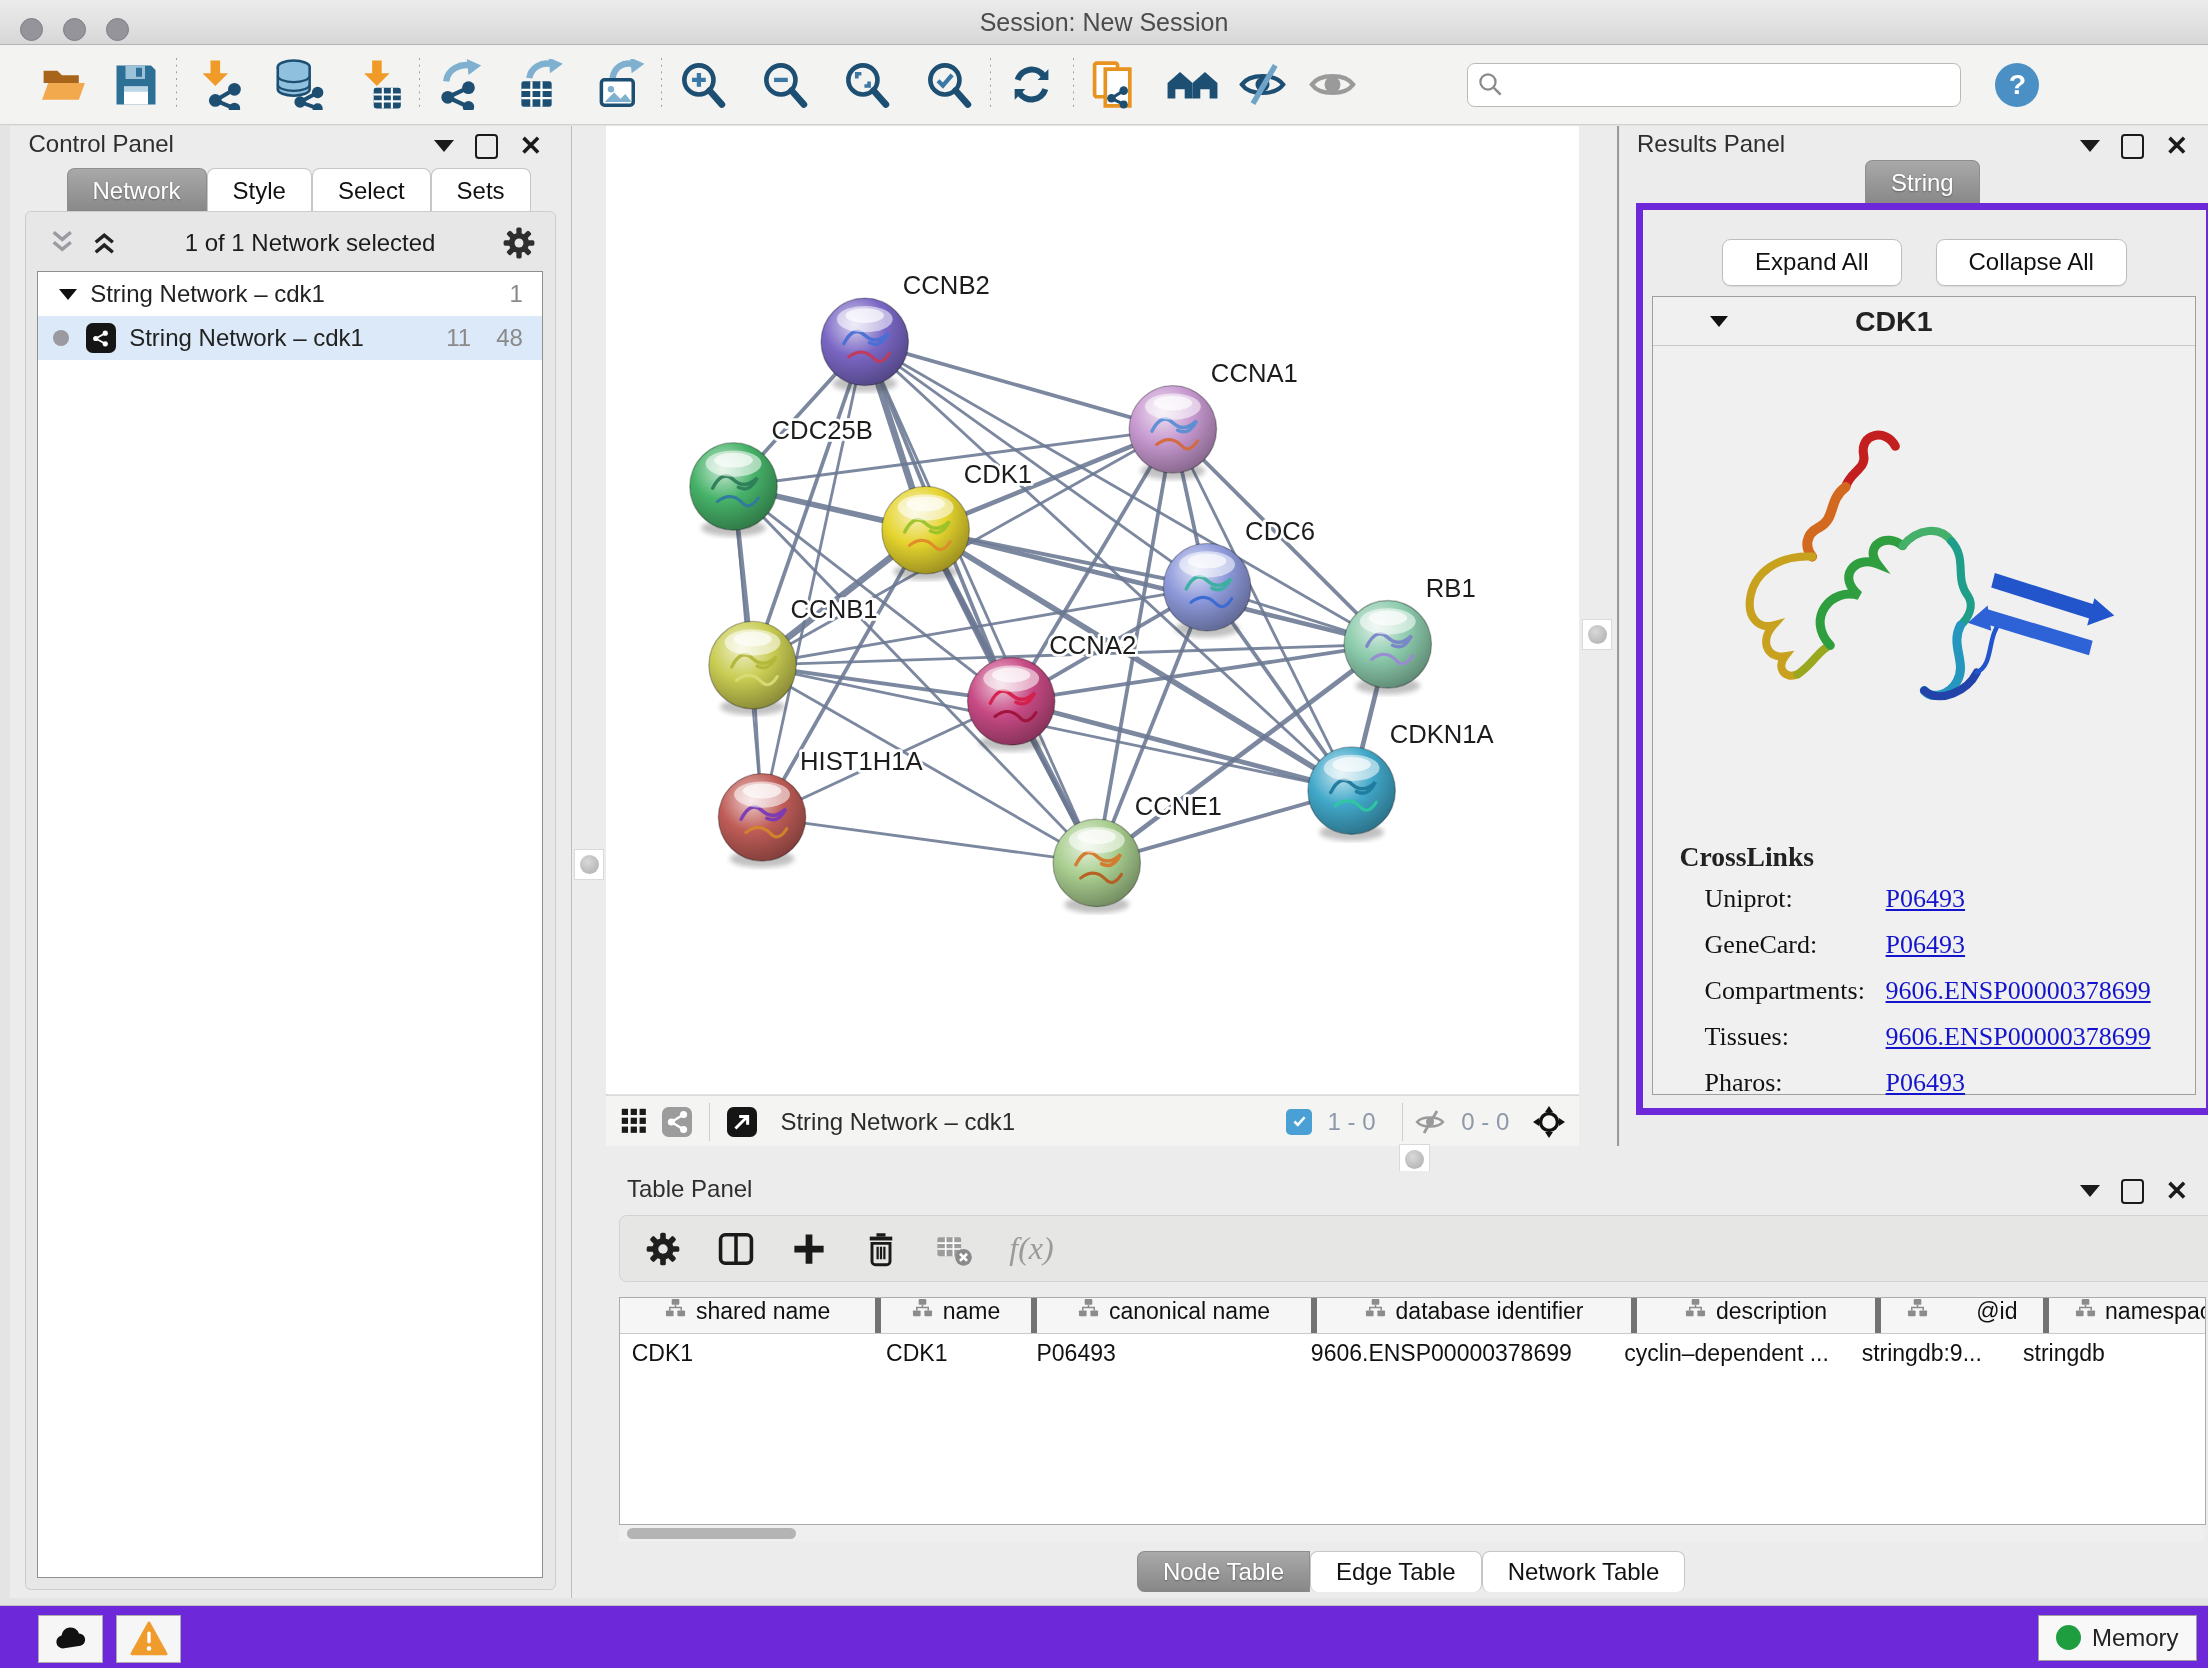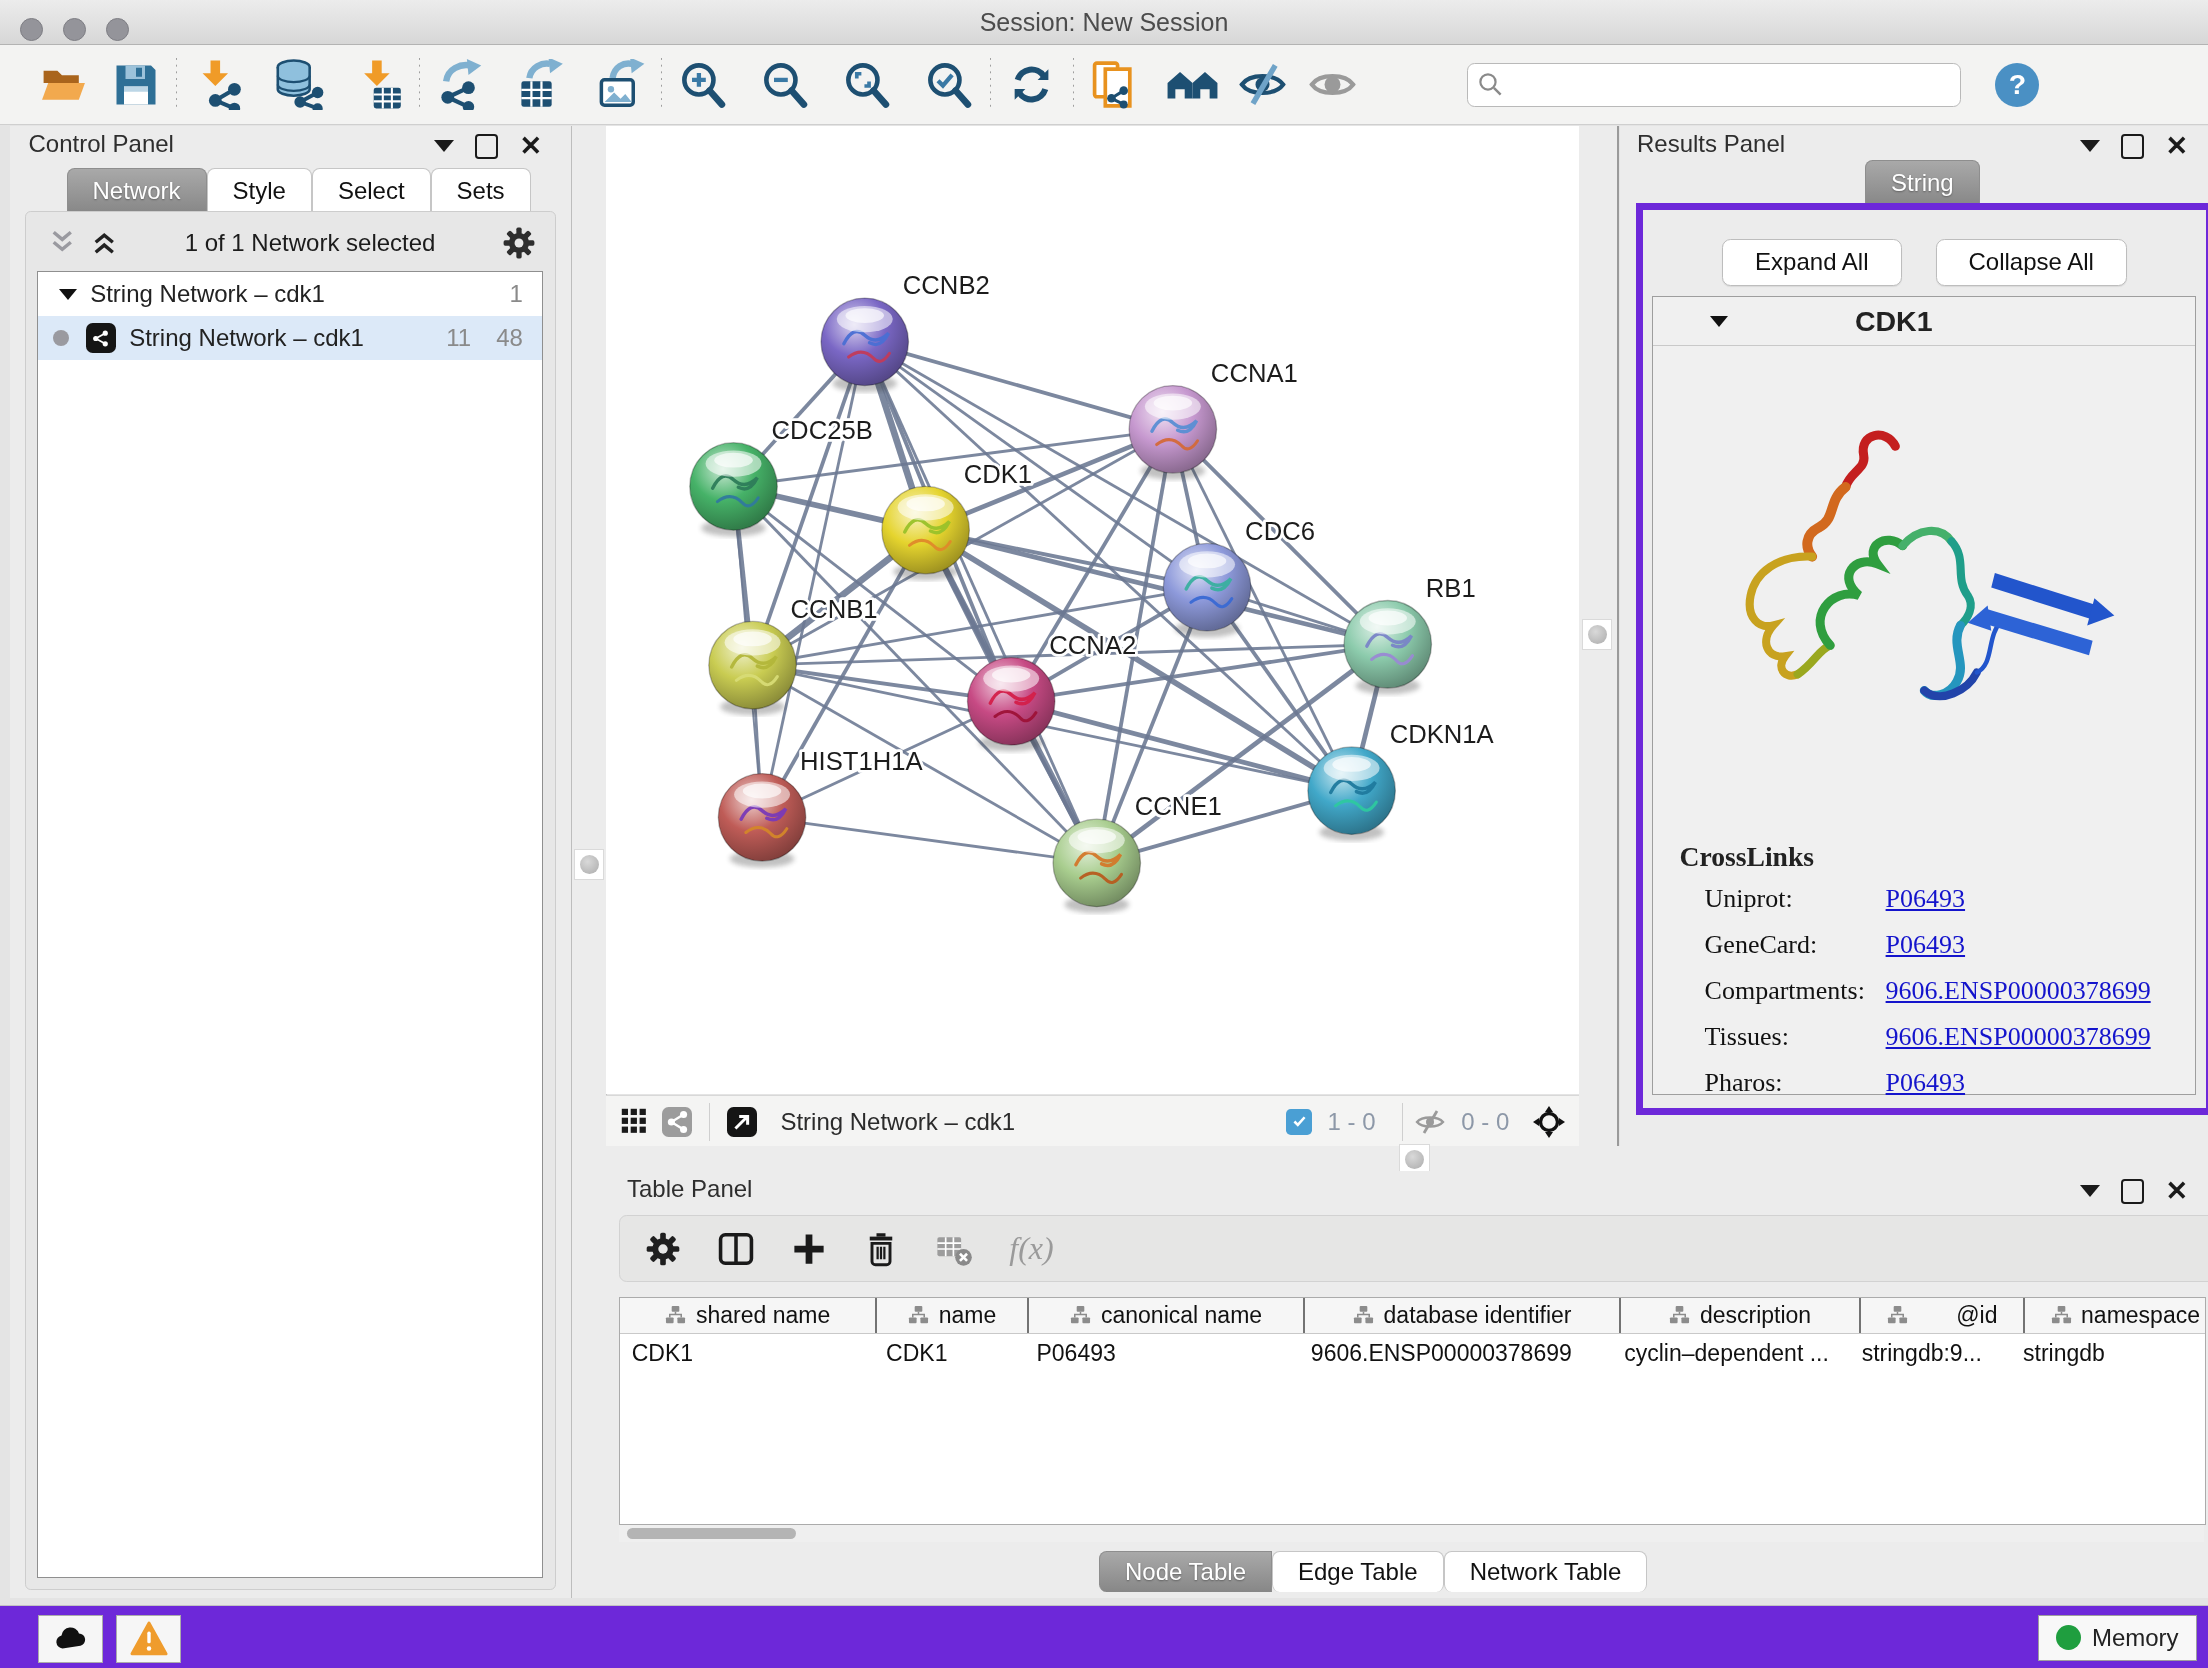--- a/index.html
+++ b/index.html
@@ -95,27 +95,27 @@
   .cl-label{width:181px;color:#111;}
   .cl-link{color:#1414cc;text-decoration:underline;}
   
   #table-panel{position:absolute;left:606px;top:1171px;width:1603px;height:427px;background:#ececec;}
   #tp-toolbar{position:absolute;left:13.3px;top:44px;width:1575px;height:65px;background:#e6e6e5;
     border:1px solid #d2d2d2;border-radius:7.6px;display:flex;align-items:center;gap:36px;padding-left:25px;}
   .fx{font-family:"Liberation Serif",serif;font-style:italic;font-size:32px;color:#9a9a9a;}
   #tp-table{position:absolute;left:13.3px;top:126px;width:1585px;height:226px;border:1px solid #ababab;
     background:#fff;overflow:hidden;}
   #tp-head{display:flex;height:35px;background:#f6f6f6;border-bottom:1.9px solid #c9c9c9;}
-  .th{display:flex;align-items:center;justify-content:center;gap:9.5px;font-size:23px;color:#111;
-    border-right:2px solid #737373;flex:0 0 auto;overflow:hidden;white-space:nowrap;}
+  .th{display:flex;align-items:flex-start;justify-content:center;gap:9.5px;font-size:23px;color:#111;
+    border-right:6px solid #737373;flex:0 0 auto;overflow:hidden;white-space:nowrap;}
   #tp-row{display:flex;height:38px;align-items:center;}
   .td{font-size:23px;color:#111;padding-left:11.4px;flex:0 0 auto;overflow:hidden;white-space:nowrap;}
   #tp-hscroll{position:absolute;left:13.3px;top:354px;width:1585px;height:17px;background:#efefef;}
   #tp-thumb{position:absolute;left:7.6px;top:2.9px;width:169px;height:11.4px;border-radius:5.7px;background:#b4b4b4;}
-  #tp-tabs{position:absolute;left:493px;top:380px;display:flex;align-items:center;}
+  #tp-tabs{position:absolute;left:531px;top:380px;display:flex;align-items:center;}
   #tp-tabs .tab{border-radius:7.6px;height:40px;}
   #tp-tabs .tab.active{border-radius:7.6px 0 0 7.6px;}
   
   #status-bar{position:absolute;left:0;top:1605px;width:2208px;height:63px;background:#6d28d9;
     border-top:1px solid #c2c2c2;}
   .sq-btn{position:absolute;top:8.6px;width:63px;height:46px;background:#f6f6f6;border:1px solid #ababab;
     display:flex;align-items:center;justify-content:center;}
   #memory-btn{position:absolute;right:11.4px;top:8.6px;height:44px;background:#f8f8f8;border:1px solid #9e9e9e;
     display:flex;align-items:center;gap:11.4px;padding:0 17px;font-size:24px;}
   #memory-dot{width:25px;height:25px;border-radius:50%;background:#1f9e3f;}

